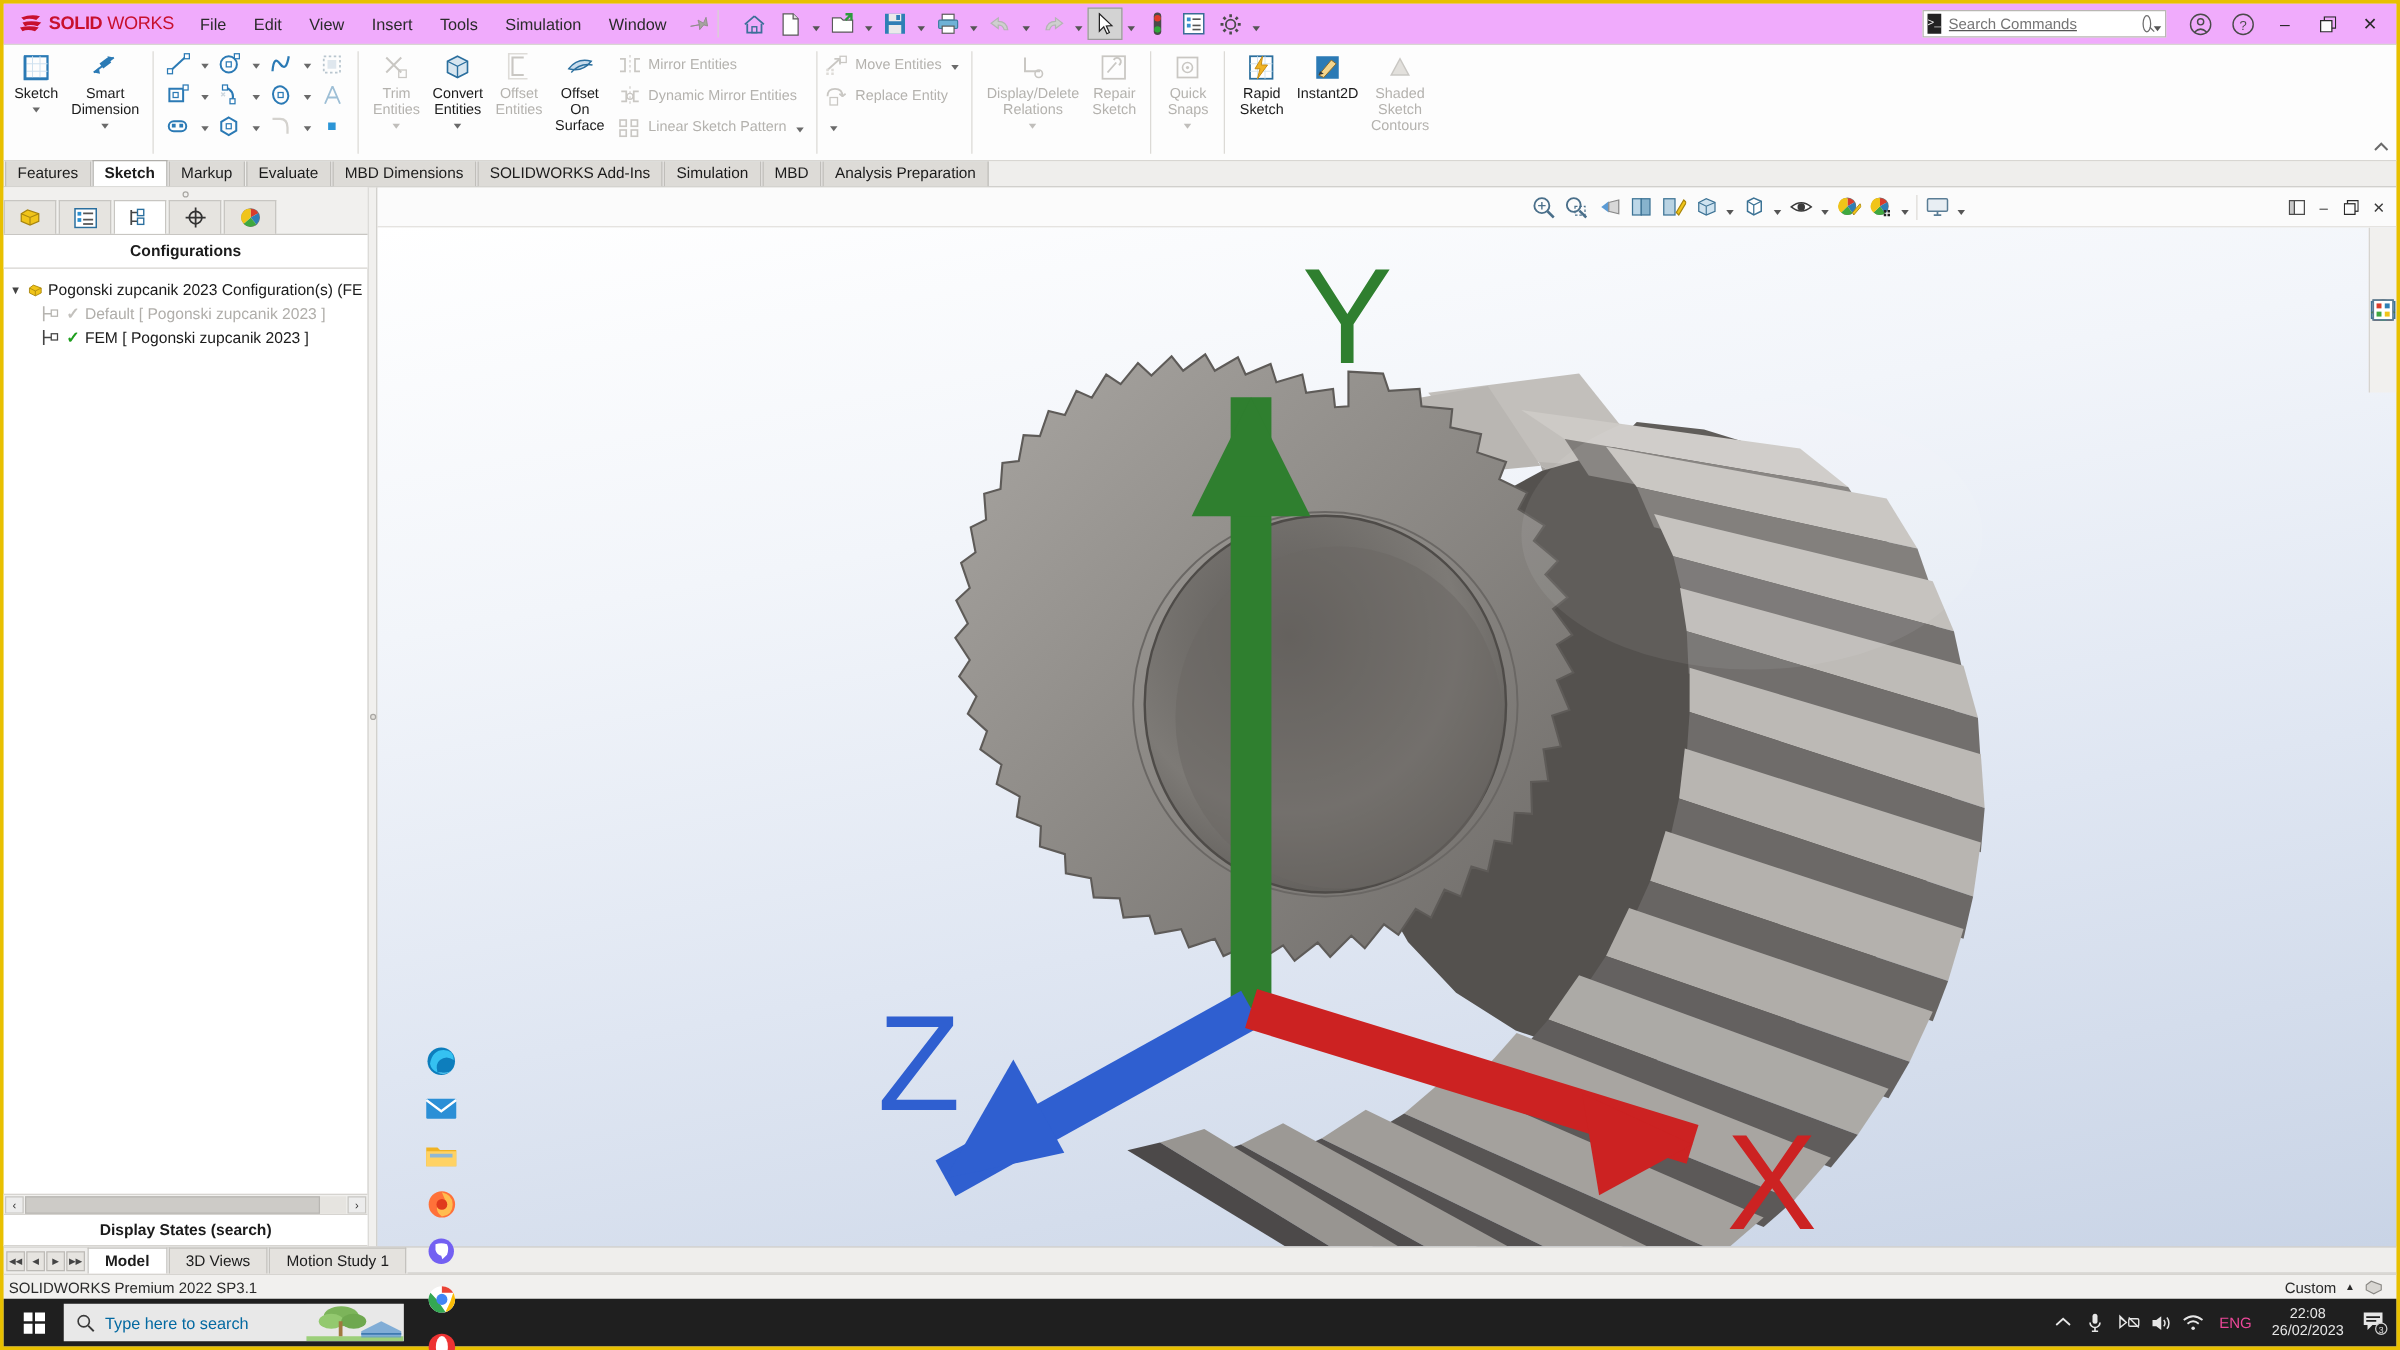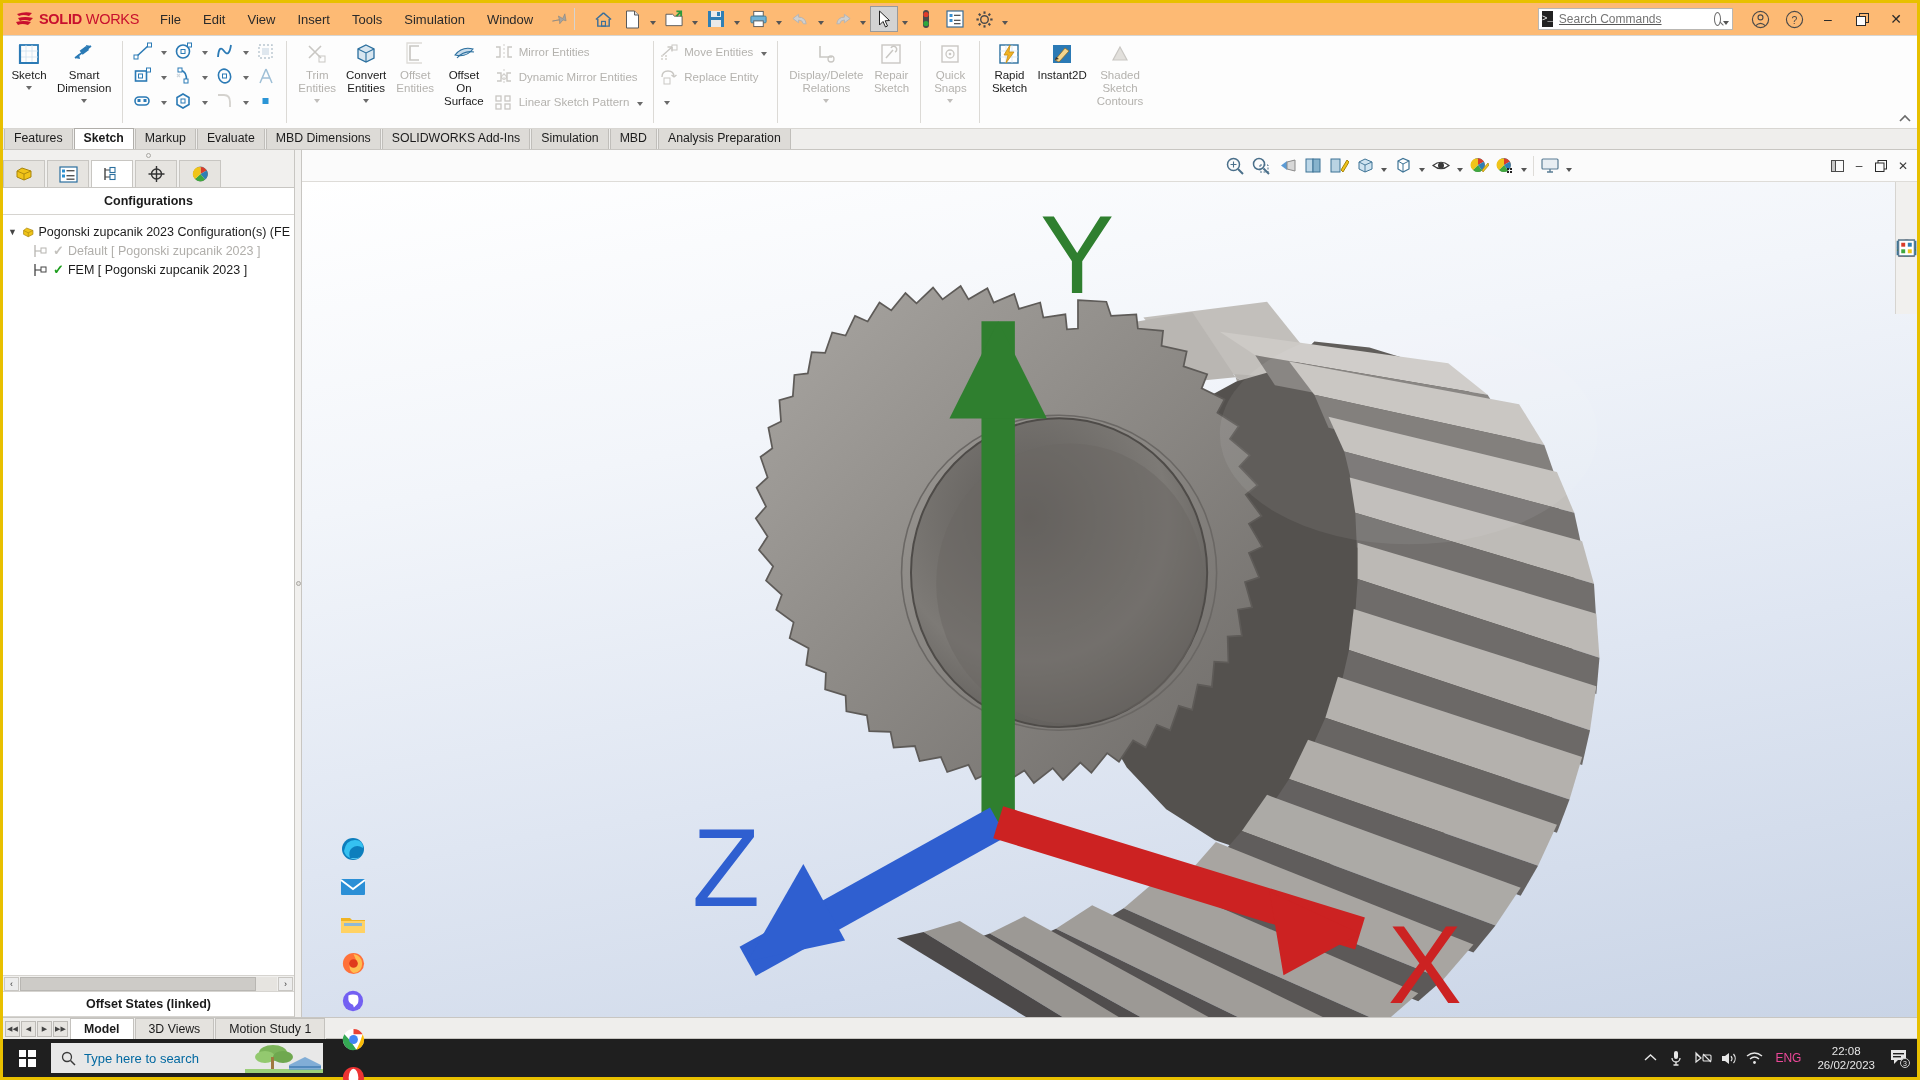--- a/index.html
+++ b/index.html
@@ -14,21 +14,21 @@
   .app {
     position:relative; width:1920px; height:1080px;
     border:3px solid #e8c000;
     background:#f1f0ee;
     display:flex; flex-direction:column;
   }
 
   
   .titlebar {
     height:16px; min-height:33px;
-    background:#fdba74;
+    background:#f0abfc;
     display:flex; align-items:center;
     border-bottom:1px solid #d8d6d2;
     position:relative;
   }
   .logo { display:flex; align-items:center; padding:0 10px 0 12px; gap:4px; }
   .logo .sw1 { font-size:14.5px; font-weight:bold; color:#c8102e; letter-spacing:-0.3px;}
   .logo .sw2 { font-size:14.5px; color:#c8102e; letter-spacing:-0.3px;}
   .menubar { display:flex; align-items:center; gap:0; }
   .menuitem { padding:4px 11px; font-size:13px; color:#2a2a2a; cursor:default; }
   .pin-icon { margin-left:8px; color:#9a9a9a; font-size:15px; transform:rotate(35deg); }
@@ -768,21 +768,21 @@
       </div>
 
       <div class="lp-scroll">
         <div class="arrow">‹</div>
         <div class="track">
             <div class="thumb"></div>
           </div>
         <div class="arrow">›</div>
       </div>
 
-      <div class="lp-ds-header">Offset States (linked)</div>
+      <div class="lp-ds-header">Display States (search)</div>
     </div>
 
     <div class="vsplit">
         <div class="dot"></div>
       </div>
 
     <div class="gfx">
 
       <div class="gfx-toolbar">
         <div class="gtb-items">
@@ -1080,20 +1080,30 @@
       <div class="navbtn">◀</div>
       <div class="navbtn">▶</div>
       <div class="navbtn">▶▶</div>
     </div>
     <div class="btab active">Model</div>
     <div class="btab">3D Views</div>
     <div class="btab">Motion Study 1</div>
     <div class="btab-rest"></div>
   </div>
 
+  <div class="statusbar">
+    <span>SOLIDWORKS Premium 2022 SP3.1</span>
+    <div class="right">
+      <span>Custom</span>
+      <span style="font-size:8px">▲</span>
+      <svg width="16" height="14" viewBox="0 0 16 14">
+          <path d="M2 5 L6 2 L14 5 L14 9 L8 12 L2 9 Z" fill="#d8d6d2" stroke="#8a8884" stroke-width=".9"></path>
+        </svg>
+    </div>
+  </div>
 
   <div class="taskbar">
     <div class="startbtn">
       <div class="winlogo">
           <i></i>
           <i></i>
           <i></i>
           <i></i>
         </div>
     </div>

